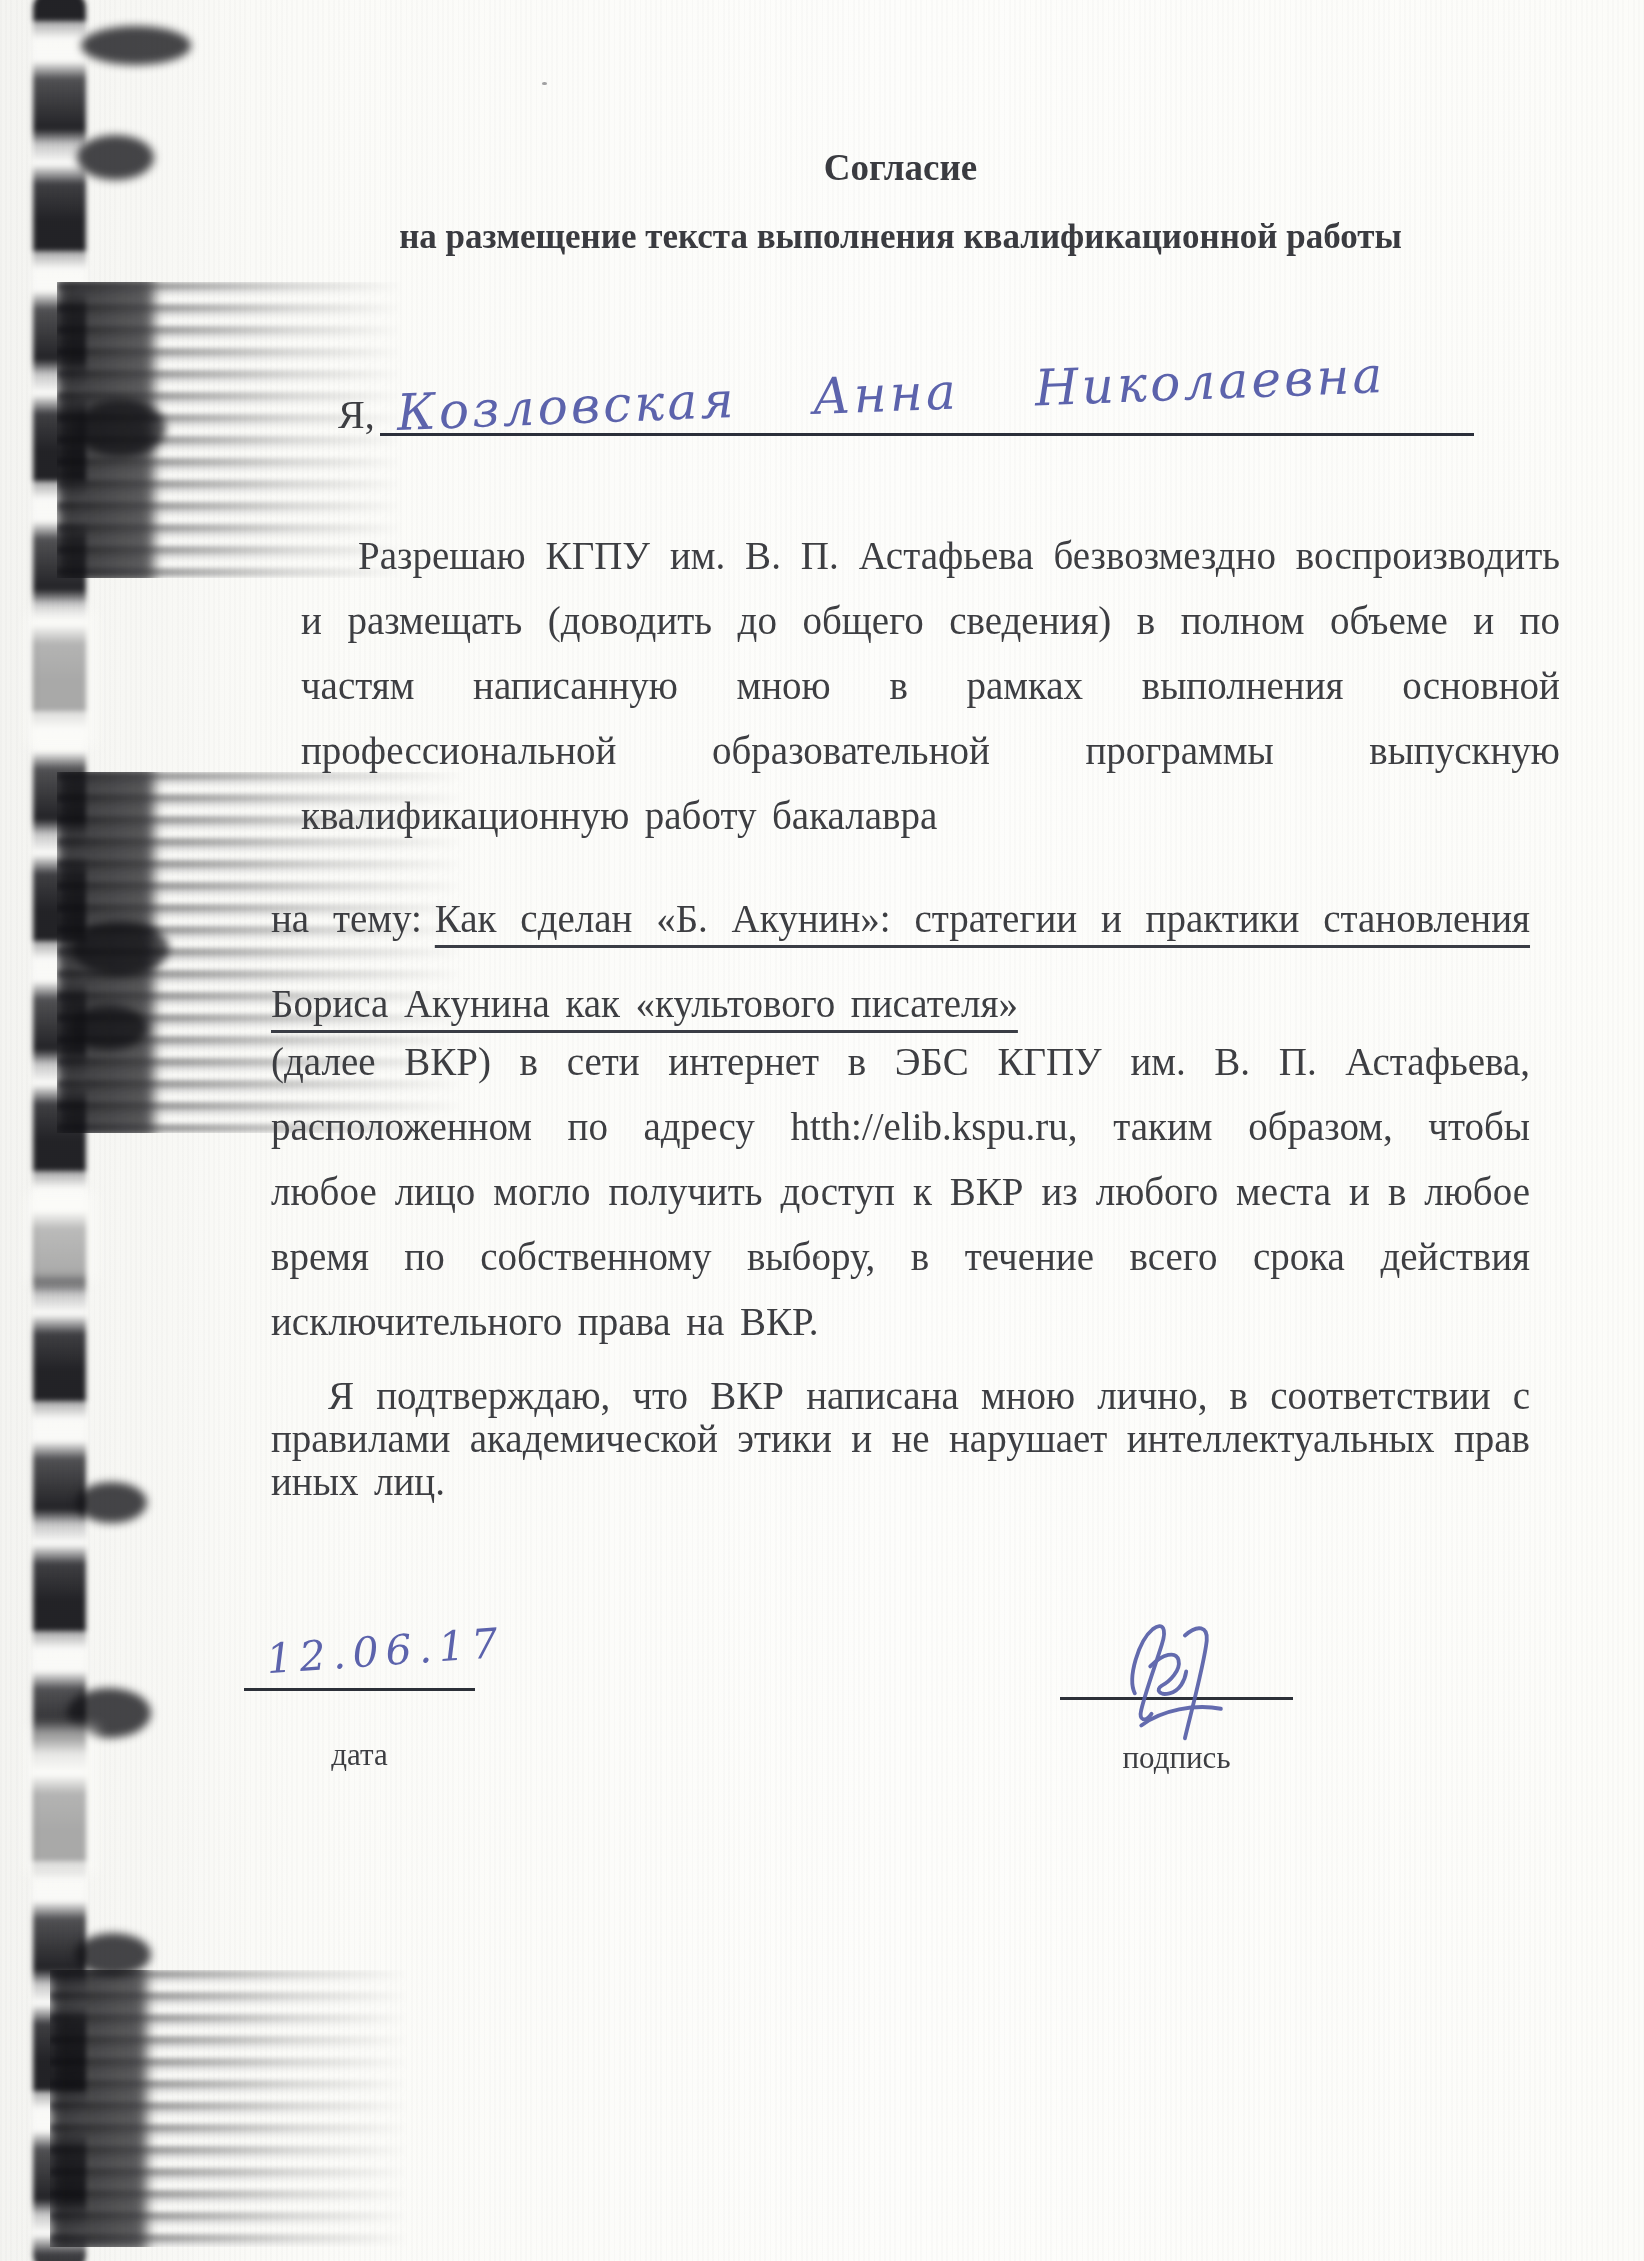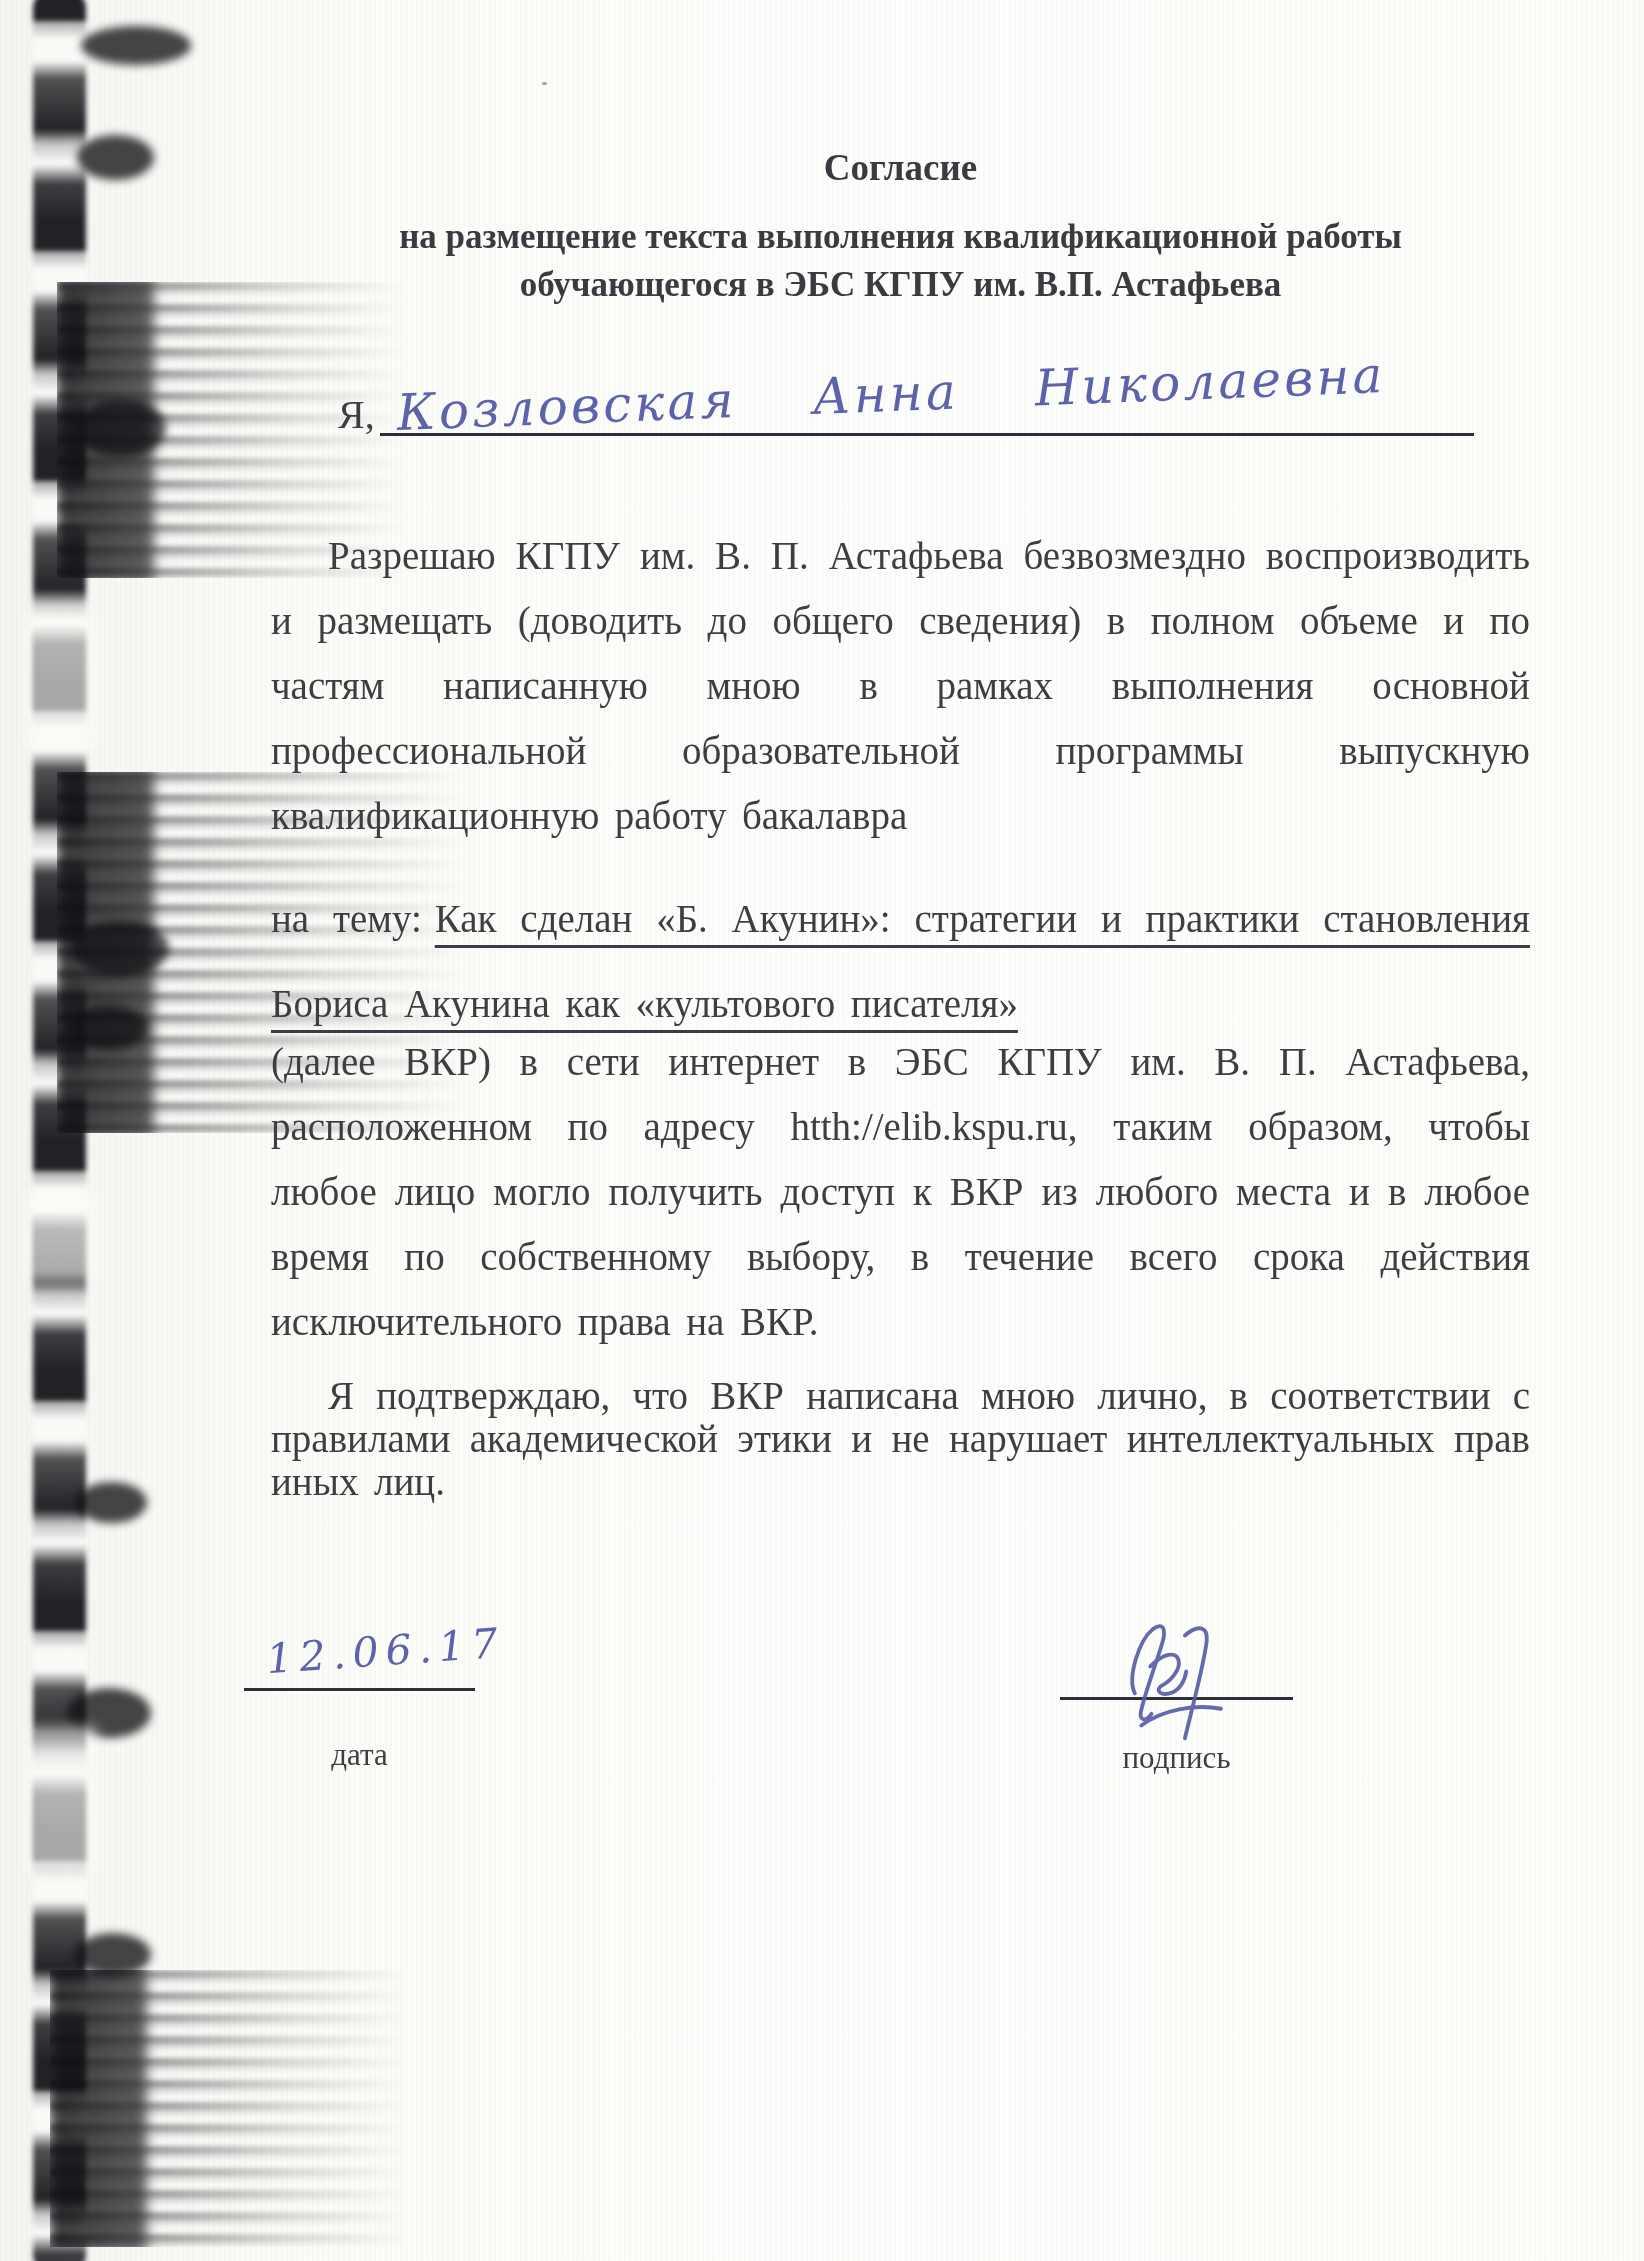--- a/index.html
+++ b/index.html
@@ -79,21 +79,21 @@
     position:absolute; left:18px; bottom:-9px; white-space:nowrap;
     font-family:"DejaVu Serif","Liberation Serif",serif; font-style:italic;
     font-size:50px; letter-spacing:3.2px; word-spacing:57px; color:#5c63ac;
     transform:rotate(-2.2deg); transform-origin:left bottom;
   }
   .para {
     position:absolute; left:271px; width:1259px;
     font-size:39px; line-height:65px; text-align:justify; word-spacing:5.8px; color:#3d3e42;
   }
   .indent { text-indent:57px; }
-  .p-permission { top:484px; }
+  .p-permission { top:484px;margin-left:30px; }
   .p-topic { top:837px; line-height:85px; }
   .p-topic .topic-label { padding-right:13px; }
   .p-topic .u {
     text-decoration:underline;
     text-decoration-color:#3a3d45;
     text-decoration-thickness:3.2px;
     text-underline-offset:13px;
   }
   .p-access { top:990px; }
   .p-confirm { top:1335px; line-height:43px; }
@@ -137,21 +137,20 @@
   <div class="edge-break wb3"></div>
   <div class="smear sm1"></div>
   <div class="smear sm2"></div>
   <div class="smear sm3"></div>
   <div class="speck sp1"></div>
   <div class="speck sp2"></div>
 
   <div class="title">Согласие</div>
   <div class="subtitle">
     <div>на размещение текста выполнения квалификационной работы</div>
-    <div>обучающегося в ЭБС КГПУ им. В.П. Астафьева</div>
   </div>
 
   <div class="declarant-row">
     <span class="ya">Я,</span>
     <span class="line-fill">
       <span class="hand-name">Козловская Анна Николаевна</span>
     </span>
   </div>
 
   <p class="para indent p-permission">Разрешаю  КГПУ им. В. П. Астафьева безвозмездно воспроизводить и размещать (доводить до общего сведения) в полном объеме и по частям написанную мною в рамках выполнения основной профессиональной образовательной программы выпускную квалификационную работу бакалавра</p>

